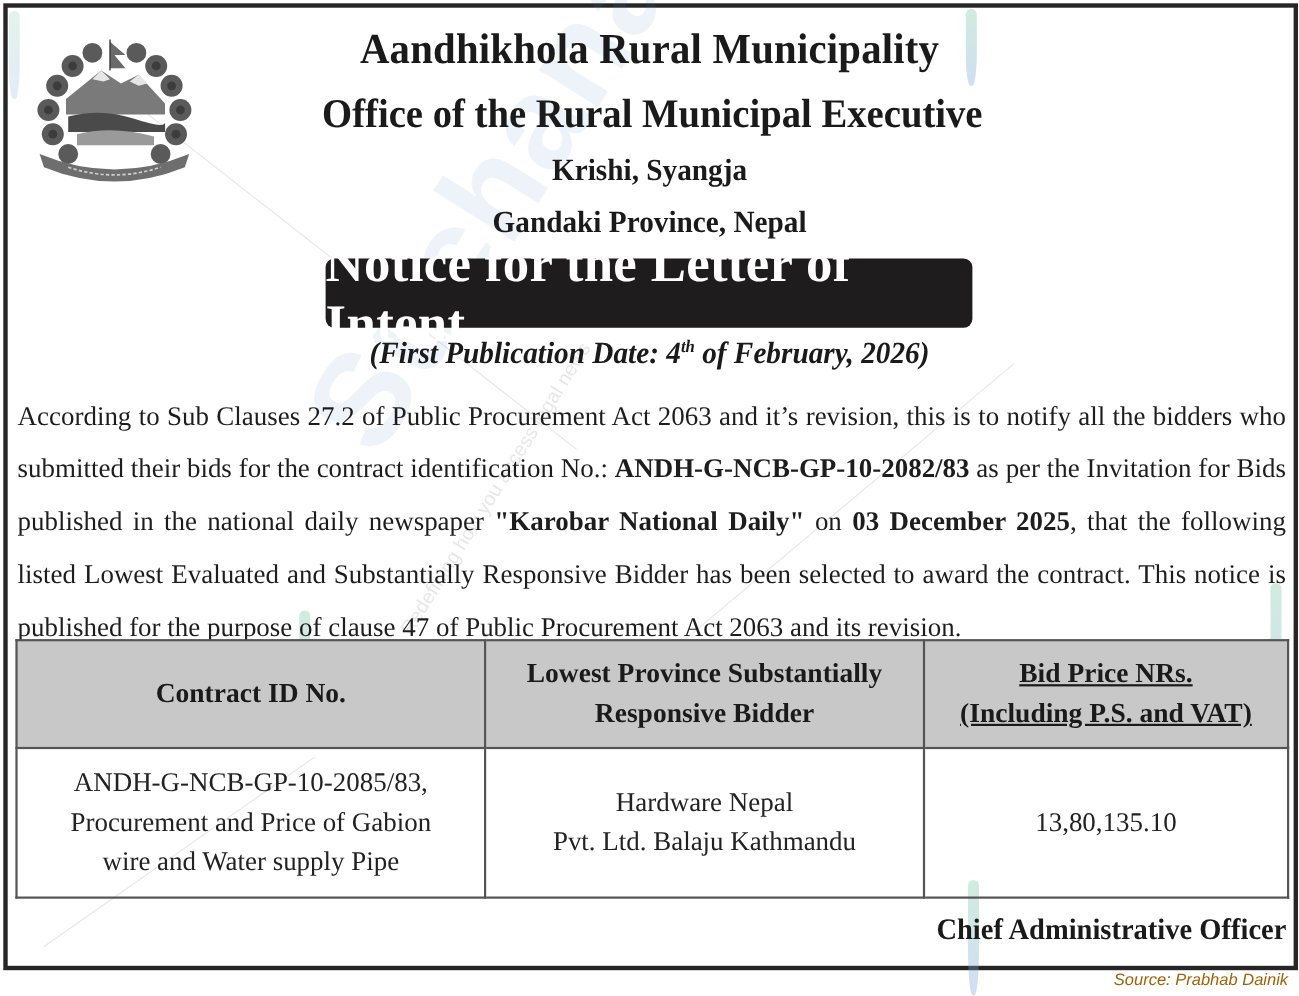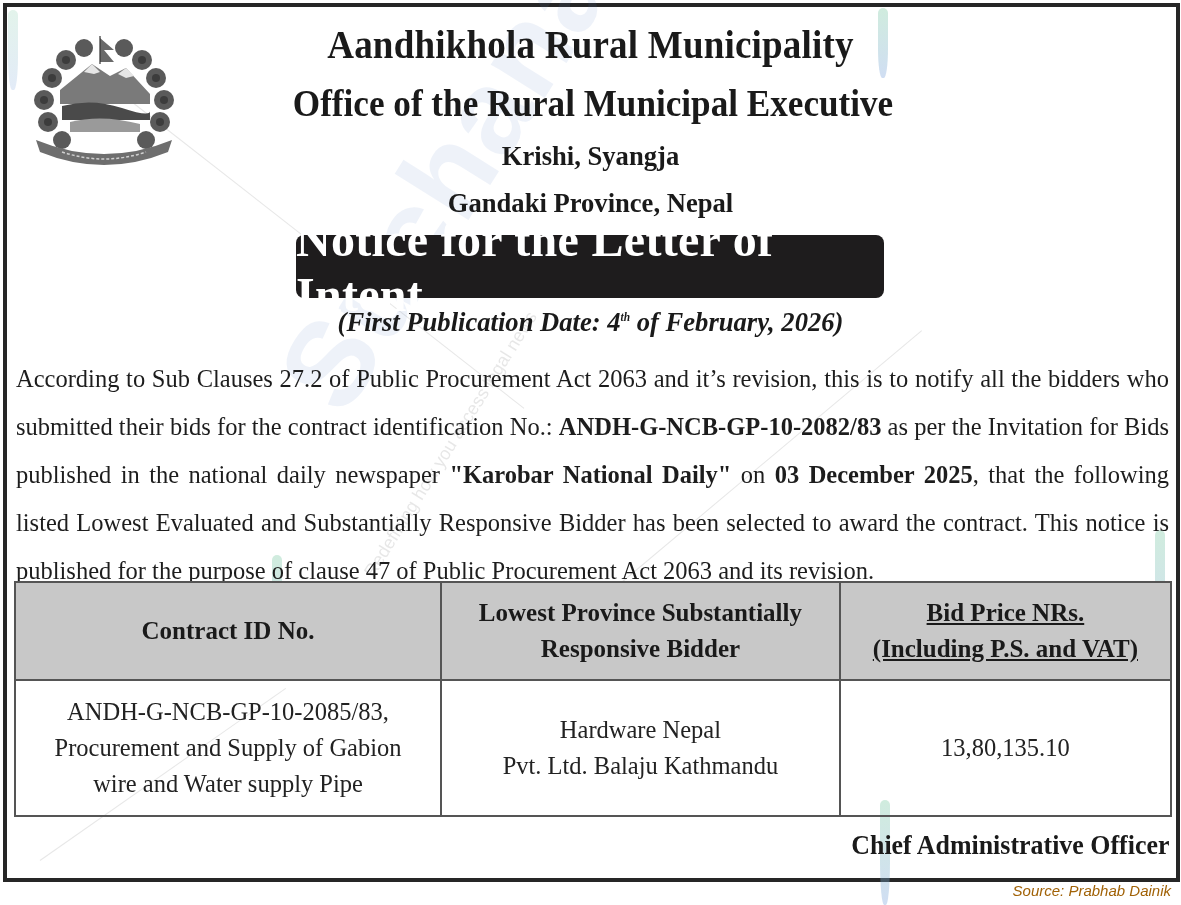--- a/index.html
+++ b/index.html
@@ -130,21 +130,21 @@
       left: 0;
       width: 1181px;
       top: 306px;
       text-align: center;
       font-size: 28px;
       font-weight: bold;
       font-style: italic;
       transform: scaleX(0.95);
     }
     .pub-date sup {
-      font-size: 12px;
+      font-size: 16px;
       line-height: 0;
     }
 
     .body-para {
       position: absolute;
       left: 16px;
       top: 355px;
       width: 1153px;
       font-size: 24.5px;
       line-height: 48px;
@@ -291,21 +291,21 @@
       <th class="col-3">
         <span class="cell-line">Bid Price NRs.</span>
         <span class="cell-line">(Including P.S. and VAT)</span>
       </th>
     </tr>
   </thead>
   <tbody>
     <tr>
       <td>
         <span class="cell-line">ANDH-G-NCB-GP-10-2085/83,</span>
-        <span class="cell-line">Procurement and Supply of Gabion</span>
+        <span class="cell-line">Procurement and Price of Gabion</span>
         <span class="cell-line">wire and Water supply Pipe</span>
       </td>
       <td>
         <span class="cell-line">Hardware Nepal</span>
         <span class="cell-line">Pvt. Ltd. Balaju Kathmandu</span>
       </td>
       <td>
         <span class="cell-line">13,80,135.10</span>
       </td>
     </tr>

